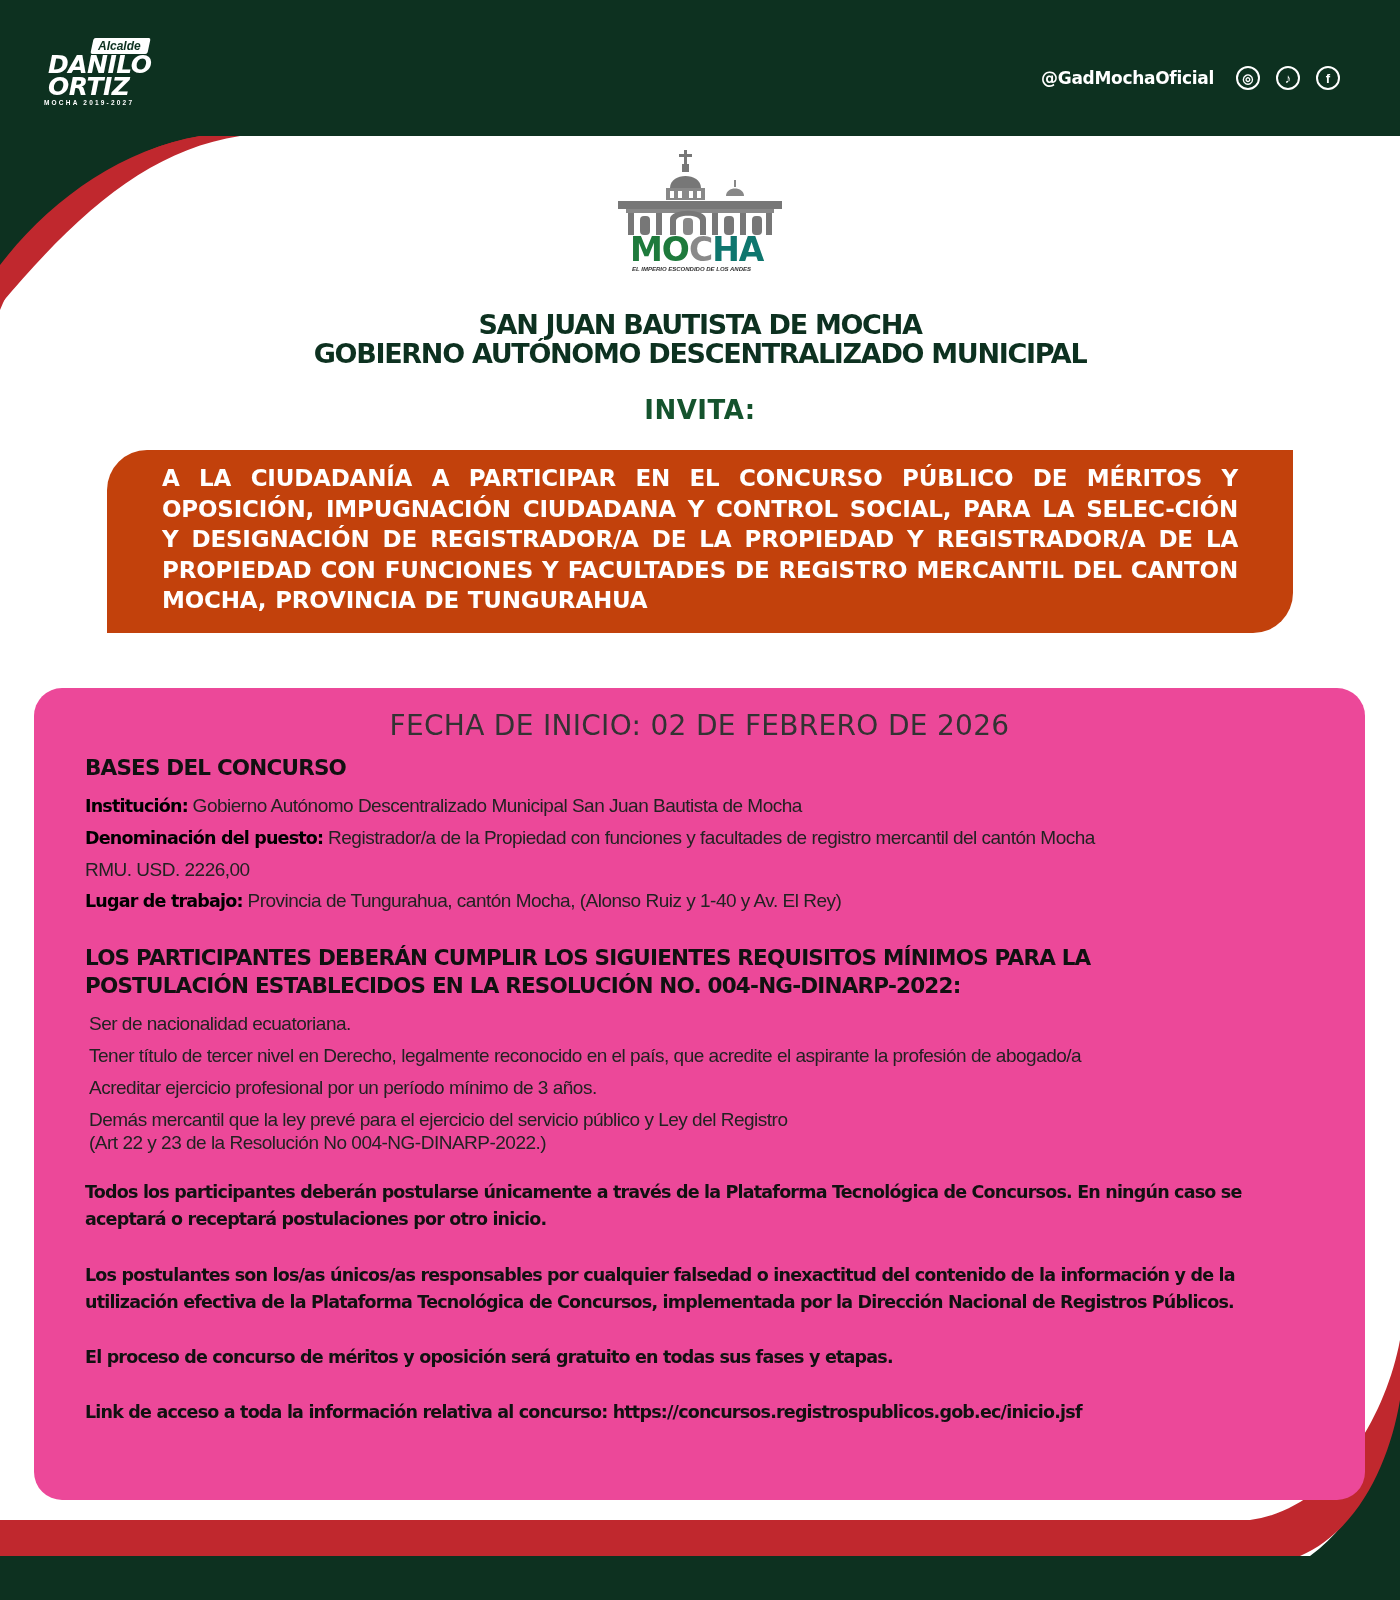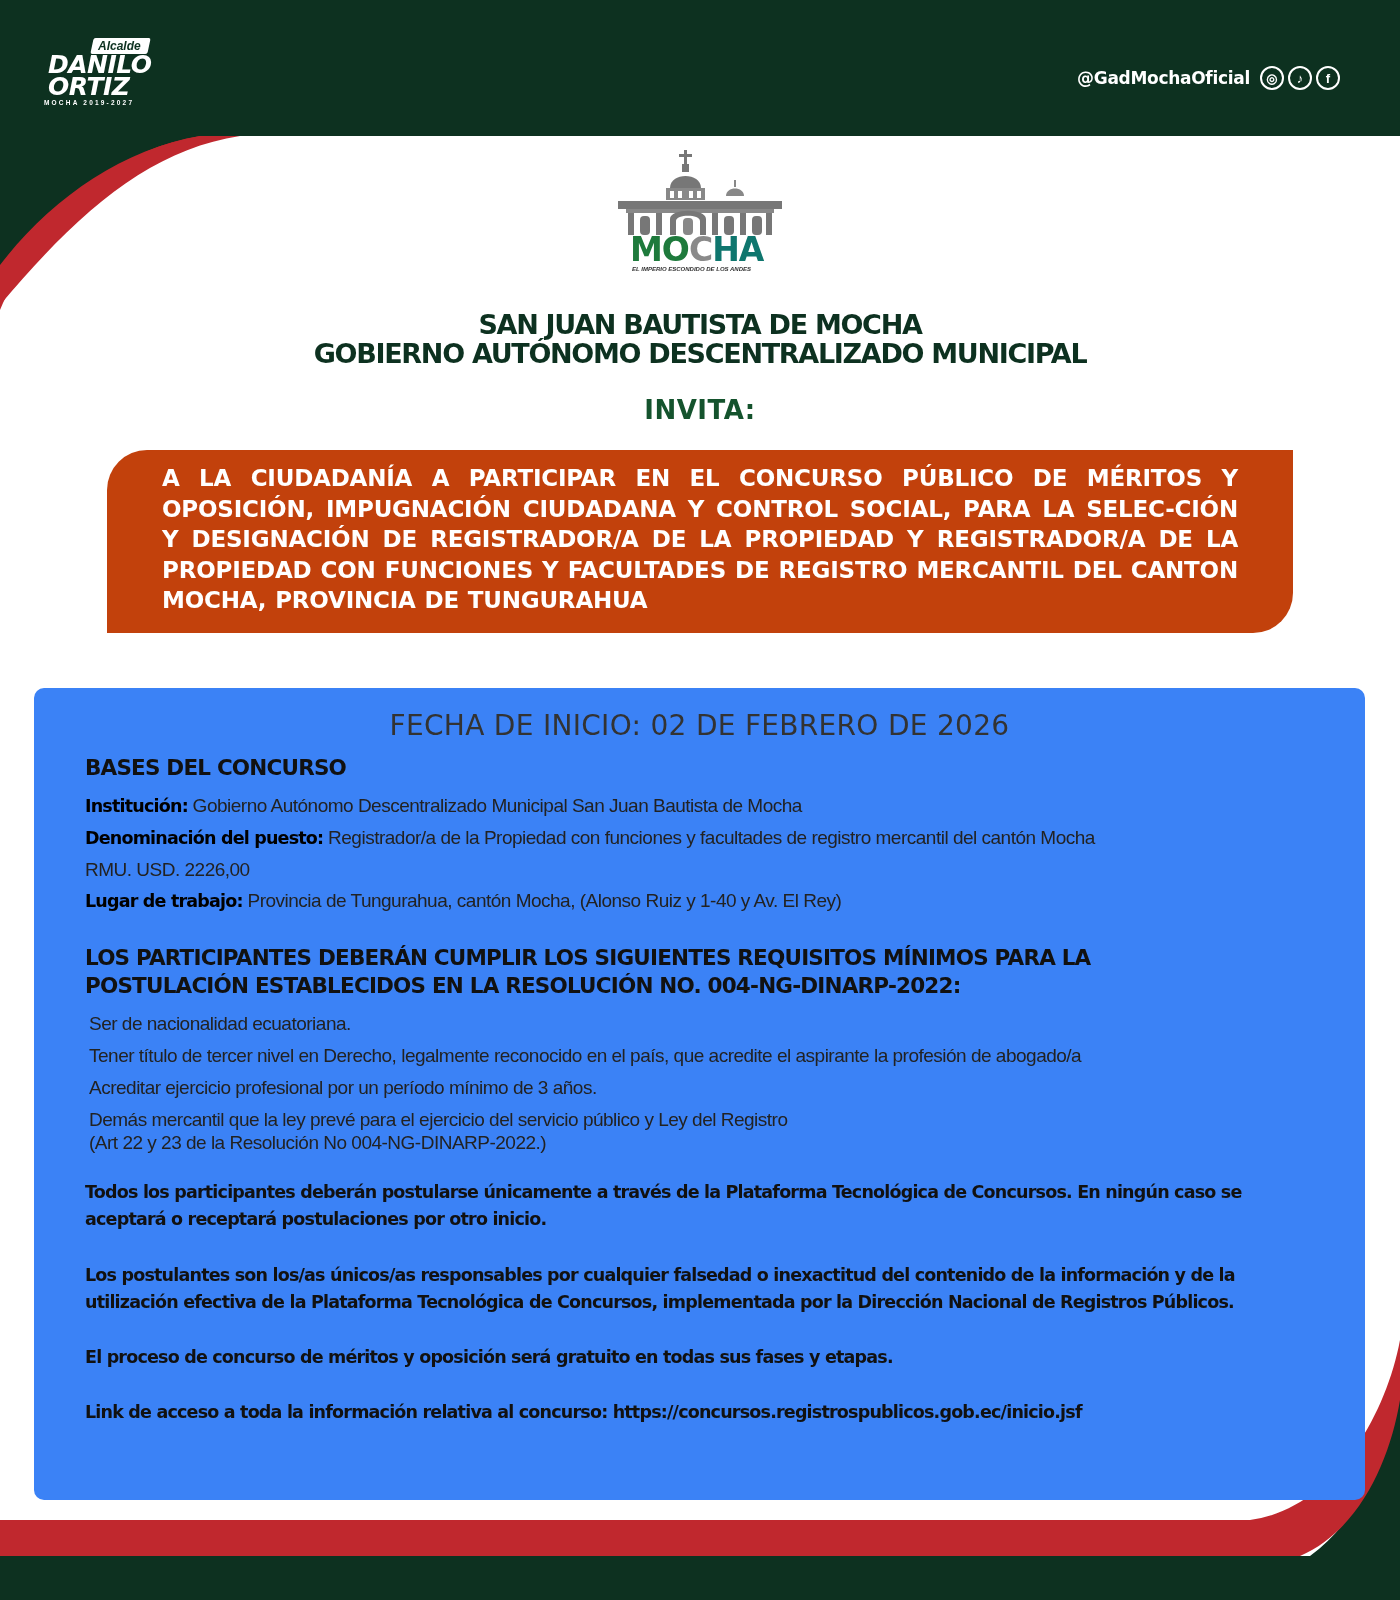--- a/index.html
+++ b/index.html
@@ -9,38 +9,38 @@
   .bg-svg { position: absolute; left: 0; top: 0; width: 1400px; height: 1600px; z-index: 0; }
 
   .header-logo { position: absolute; left: 42px; top: 36px; width: 120px; height: 72px; z-index: 2; color: #fff; }
   .alcalde-tag { position: absolute; left: 50px; top: 2px; background: #fff; color: #0d3120; font-style: italic; font-weight: bold; font-size: 12px; padding: 1px 8px 1px 6px; transform: skewX(-12deg); border-radius: 2px; }
   .alcalde-tag span { display: inline-block; transform: skewX(12deg); }
   .name-line { position: absolute; left: 6px; font-weight: 900; font-style: italic; font-size: 25px; letter-spacing: -0.5px; line-height: 25px; font-family: "DejaVu Sans", sans-serif; }
   .name-line.l1 { top: 16px; }
   .name-line.l2 { top: 38px; }
   .term-line { position: absolute; left: 2px; top: 63px; font-size: 6.5px; letter-spacing: 2.2px; font-weight: bold; white-space: nowrap; }
 
-  .social { position: absolute; right: 60px; top: 66px; display: flex; align-items: center; gap: 4px; z-index: 2; text-align: center; }
+  .social { position: absolute; right: 60px; top: 66px; display: flex; align-items: center; gap: 16px; z-index: 2; text-align: center; }
   .social-handle { color: #fff; font-weight: bold; font-size: 17px; font-family: "DejaVu Sans", sans-serif; margin-right: 6px; letter-spacing: -0.3px; }
   .soc-icon { width: 24px; height: 24px; border: 2px solid #fff; border-radius: 50%; display: flex; align-items: center; justify-content: center; color: #fff; font-size: 13px; font-weight: bold; }
 
   .mocha-logo { position: absolute; left: 618px; top: 150px; width: 164px; height: 130px; z-index: 2; }
   .mocha-word { position: absolute; left: 12px; top: 83px; font-family: "DejaVu Sans", sans-serif; font-weight: 900; font-size: 33px; letter-spacing: -1px; line-height: 34px; }
   .mocha-word .g { color: #1e7a3c; }
   .mocha-word .s { color: #8a8a8a; }
   .mocha-word .r { color: #0f766e; }
   .mocha-tag { position: absolute; left: 14px; top: 116px; font-size: 6px; font-style: italic; font-weight: bold; color: #333; white-space: nowrap; }
 
   .org-title { position: absolute; left: 0; width: 1400px; top: 310px; text-align: center; color: #0d3120; font-family: "DejaVu Sans", sans-serif; font-weight: bold; font-size: 27px; line-height: 29px; letter-spacing: -1.3px; z-index: 2; }
   .invita { position: absolute; left: 0; width: 1400px; top: 395px; text-align: center; color: #14532d; font-family: "DejaVu Sans", sans-serif; font-weight: bold; font-size: 26px; letter-spacing: 0.5px; z-index: 2; }
 
   .invite-box { position: absolute; left: 107px; top: 450px; width: 1186px; height: 183px; background: #c2410c; border-radius: 40px 0 40px 0; z-index: 2; padding: 13px 55px 0 55px; }
   .invite-text { color: #fff; font-family: "DejaVu Sans", sans-serif; font-weight: bold; font-size: 23px; line-height: 30.5px; text-align: justify; text-align-last: left; letter-spacing: -0.2px; word-spacing: 1px; }
 
-  .content-card { position: absolute; left: 34px; top: 688px; width: 1331px; height: 812px; background: #3b82f6; border-radius: 10px; z-index: 2; }
+  .content-card { position: absolute; left: 34px; top: 688px; width: 1331px; height: 812px; background: #ec4899; border-radius: 28px; z-index: 2; }
   .fecha { position: absolute; left: 0; width: 100%; top: 21px; text-align: center; font-size: 28px; color: #333; letter-spacing: 0.3px; font-family: "DejaVu Sans", sans-serif; font-weight: normal; }
   .sec-title { position: absolute; left: 51px; font-family: "DejaVu Sans", sans-serif; font-weight: bold; font-size: 21.5px; color: #111; letter-spacing: -0.8px; line-height: 28px; }
   .line { position: absolute; left: 51px; font-size: 19px; color: #222; letter-spacing: -0.5px; white-space: nowrap; font-family: "Liberation Sans", sans-serif; }
   .line b { font-weight: bold; color: #000; font-family: "DejaVu Sans", sans-serif; font-size: 17.5px; letter-spacing: -0.8px; }
   .req { position: absolute; left: 55px; font-size: 19px; color: #222; letter-spacing: -0.5px; white-space: nowrap; line-height: 24px; }
   .bold-p { position: absolute; left: 51px; width: 1240px; font-family: "DejaVu Sans", sans-serif; font-weight: bold; font-size: 17.5px; color: #111; letter-spacing: -0.8px; line-height: 27px; }
 </style>
 </head>
 <body>
 

